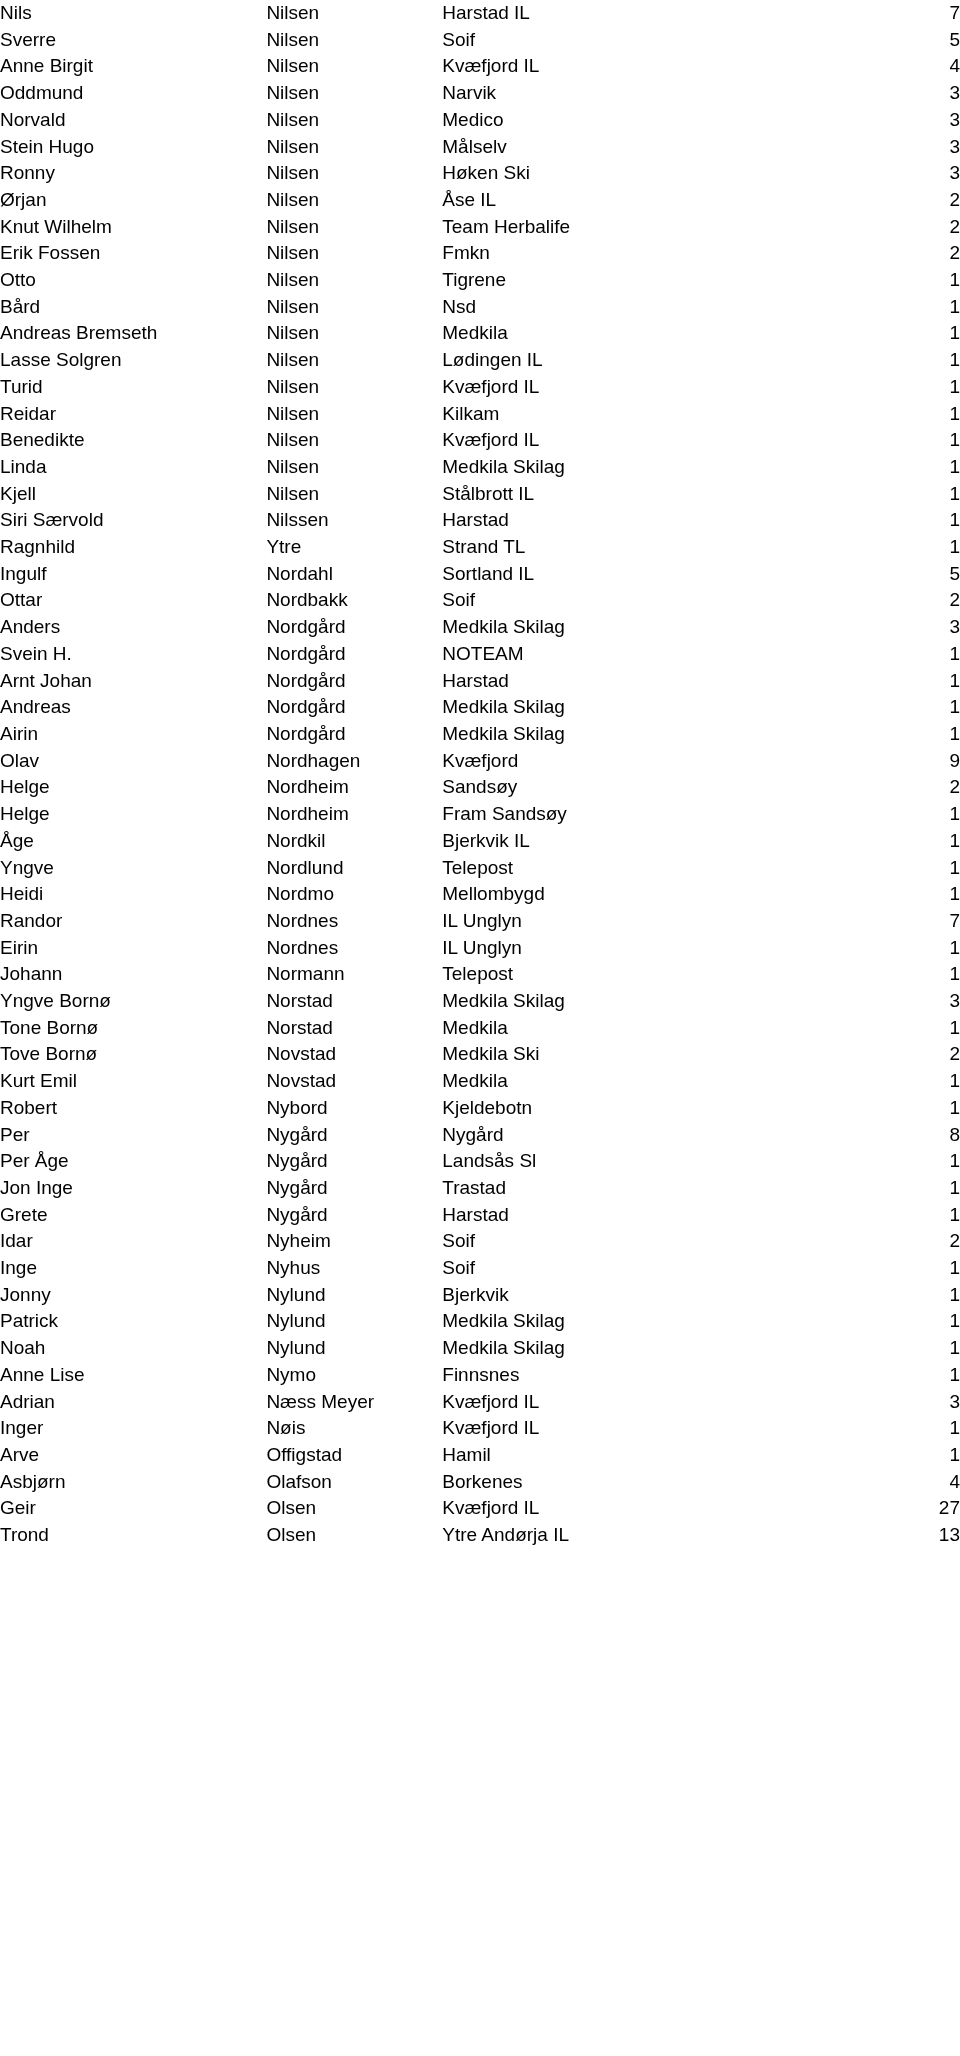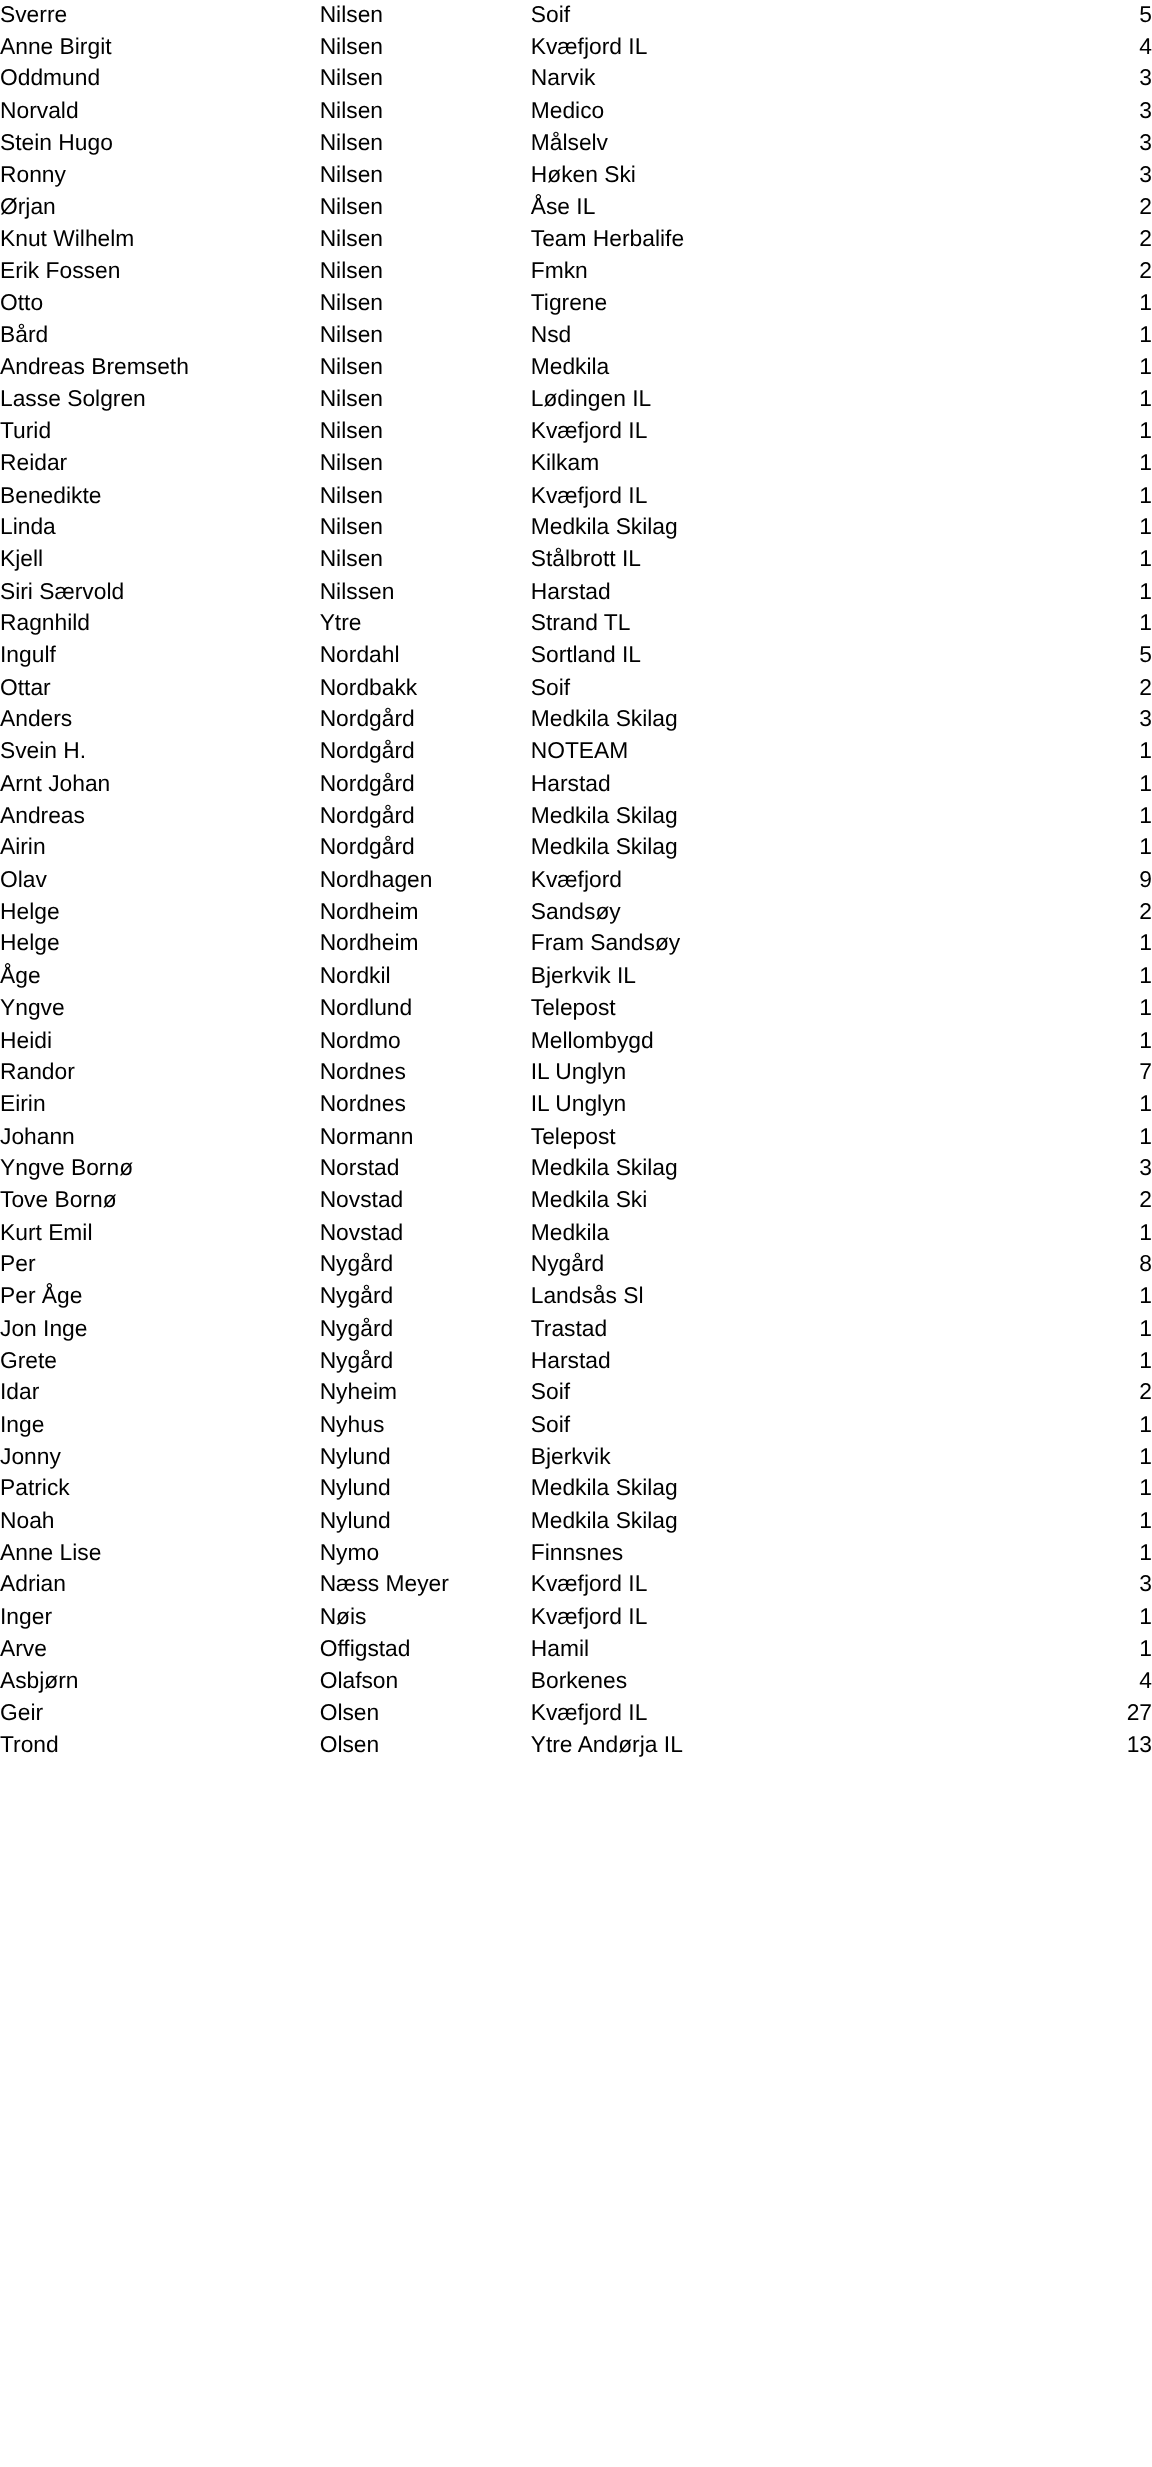--- a/index.html
+++ b/index.html
@@ -47,20 +47,26 @@
     text-align: right;
     padding-right: 6px;
   }
 </style>
 </head>
 <body>
 
 <table id="name-table">
   <tbody>
       <tr>
+        <td class="col-first">Nils</td>
+        <td class="col-last">Nilsen</td>
+        <td class="col-club">Harstad IL</td>
+        <td class="col-count">7</td>
+      </tr>
+      <tr>
         <td class="col-first">Sverre</td>
         <td class="col-last">Nilsen</td>
         <td class="col-club">Soif</td>
         <td class="col-count">5</td>
       </tr>
       <tr>
         <td class="col-first">Anne Birgit</td>
         <td class="col-last">Nilsen</td>
         <td class="col-club">Kvæfjord IL</td>
         <td class="col-count">4</td>
@@ -269,29 +275,41 @@
         <td class="col-club">Telepost</td>
         <td class="col-count">1</td>
       </tr>
       <tr>
         <td class="col-first">Yngve Bornø</td>
         <td class="col-last">Norstad</td>
         <td class="col-club">Medkila Skilag</td>
         <td class="col-count">3</td>
       </tr>
       <tr>
+        <td class="col-first">Tone Bornø</td>
+        <td class="col-last">Norstad</td>
+        <td class="col-club">Medkila</td>
+        <td class="col-count">1</td>
+      </tr>
+      <tr>
         <td class="col-first">Tove Bornø</td>
         <td class="col-last">Novstad</td>
         <td class="col-club">Medkila Ski</td>
         <td class="col-count">2</td>
       </tr>
       <tr>
         <td class="col-first">Kurt Emil</td>
         <td class="col-last">Novstad</td>
         <td class="col-club">Medkila</td>
+        <td class="col-count">1</td>
+      </tr>
+      <tr>
+        <td class="col-first">Robert</td>
+        <td class="col-last">Nybord</td>
+        <td class="col-club">Kjeldebotn</td>
         <td class="col-count">1</td>
       </tr>
       <tr>
         <td class="col-first">Per</td>
         <td class="col-last">Nygård</td>
         <td class="col-club">Nygård</td>
         <td class="col-count">8</td>
       </tr>
       <tr>
         <td class="col-first">Per Åge</td>

